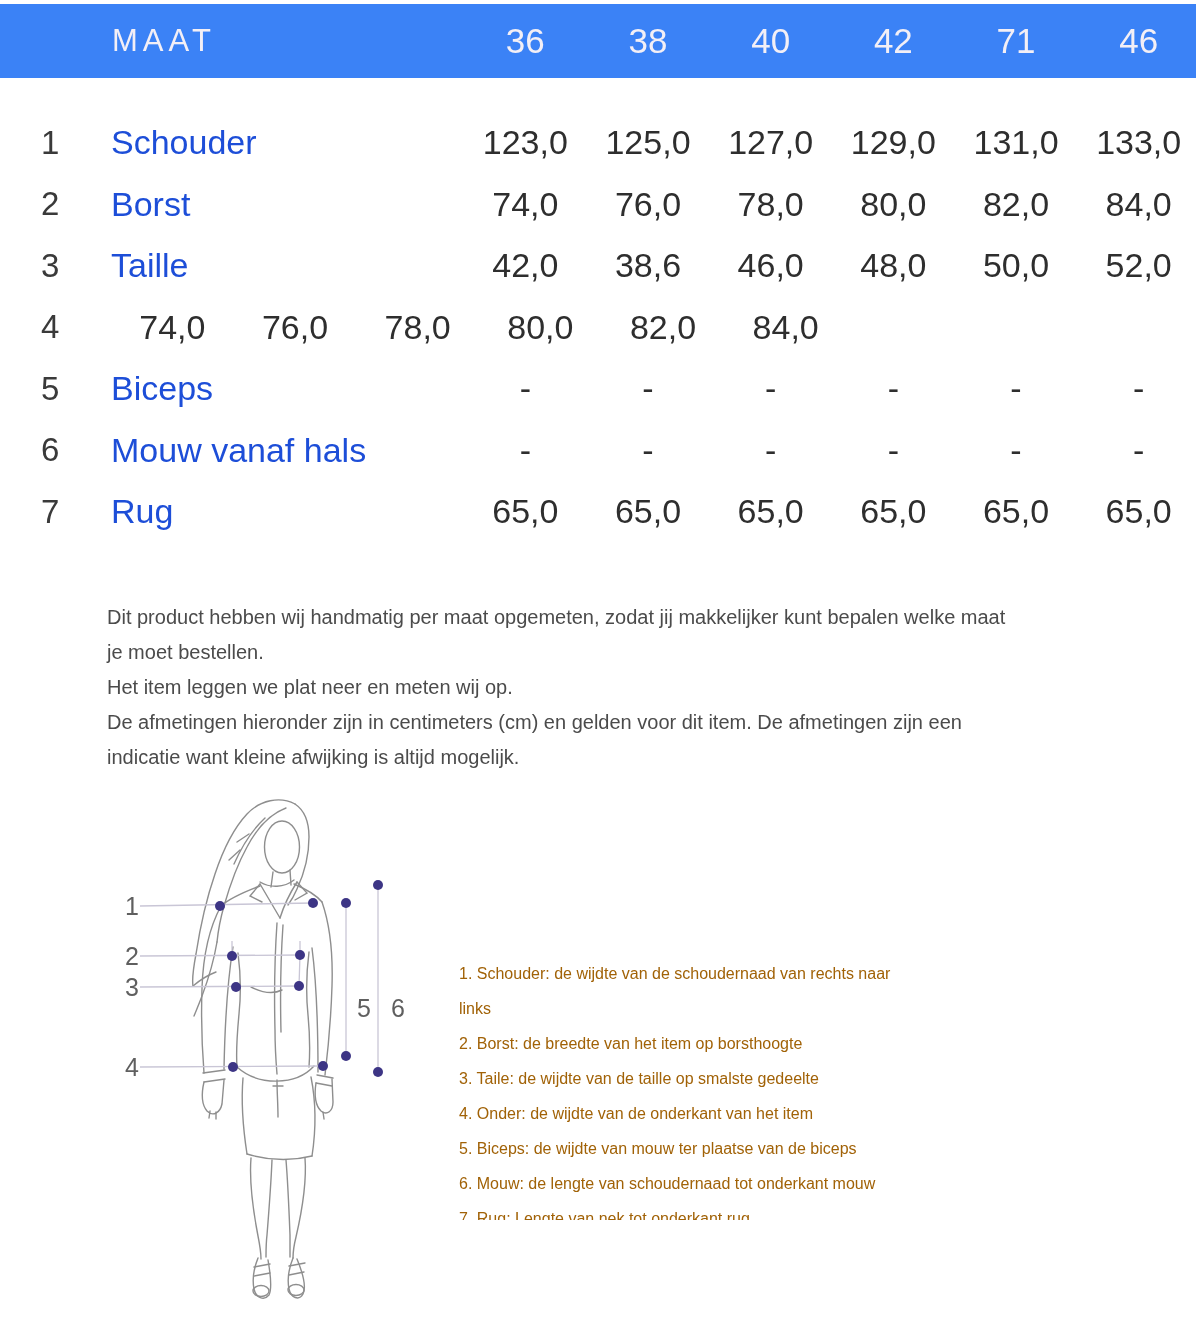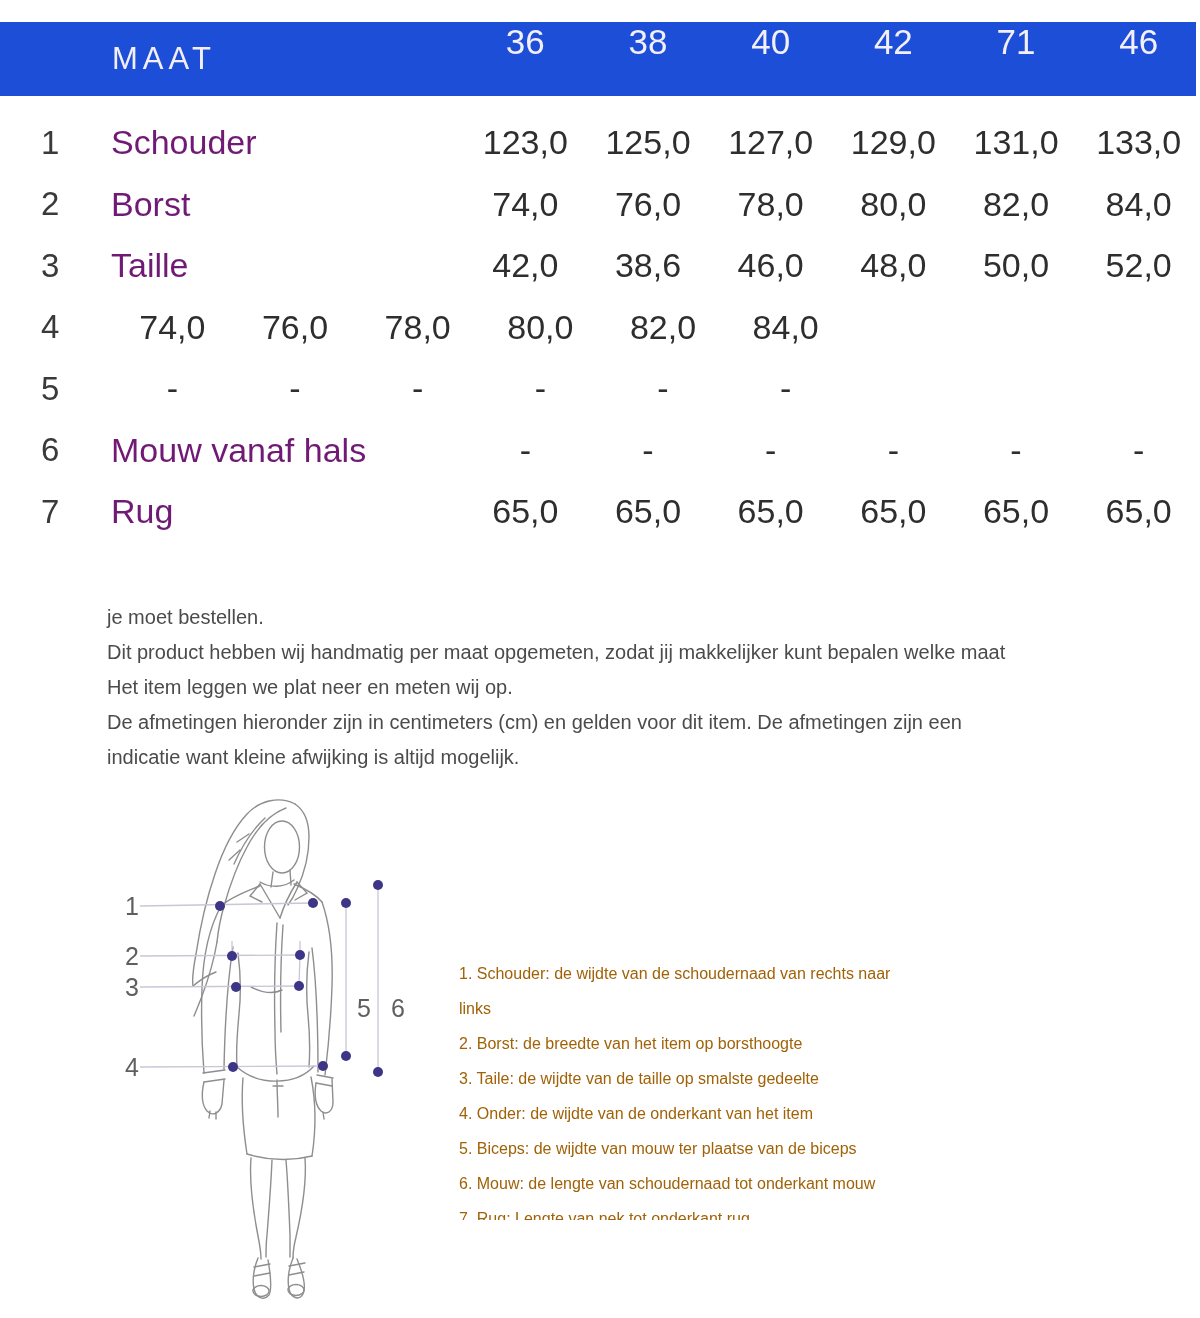--- a/index.html
+++ b/index.html
@@ -11,36 +11,36 @@
     overflow: hidden;
     font-family: "Liberation Sans", sans-serif;
     color: #2e2e2e;
   }
 
   
   .size-header {
     position: absolute;
     left: 0; top: 4px;
     width: 1196px; height: 74px;
-    background: #1d4ed8;
-    margin-top: 18px;
+    background: #3b82f6;
   }
   .size-header .hlabel {
     position: absolute;
     left: 112px; top: 50%;
     transform: translateY(-50%);
     font-size: 31px;
     letter-spacing: 5px;
     color: #f3eff6;
   }
   .hvals {
     position: absolute;
     left: 464px; top: 0;
     width: 736px; height: 100%;
     display: flex;
+    align-items: center;
   }
   .hval {
     flex: 1;
     text-align: center;
     font-size: 35px;
     color: #f3eff6;
   }
 
   
   .trows {
@@ -55,21 +55,21 @@
   }
   .tnum {
     flex: 0 0 70px;
     padding-left: 41px;
     font-size: 33px;
     color: #3a3a3a;
   }
   .tlabel {
     flex: 1 1 auto;
     font-size: 34px;
-    color: #701a75;
+    color: #1d4ed8;
     white-space: nowrap;
   }
   .tvals {
     flex: 0 0 736px;
     display: flex;
   }
   .tval {
     flex: 1;
     text-align: center;
     font-size: 34px;
@@ -174,20 +174,21 @@
         <div class="tval">76,0</div>
         <div class="tval">78,0</div>
         <div class="tval">80,0</div>
         <div class="tval">82,0</div>
         <div class="tval">84,0</div>
       </div>
     </div>
 
     <div class="trow">
       <div class="tnum">5</div>
+      <div class="tlabel">Biceps</div>
       <div class="tvals">
         <div class="tval">-</div>
         <div class="tval">-</div>
         <div class="tval">-</div>
         <div class="tval">-</div>
         <div class="tval">-</div>
         <div class="tval">-</div>
       </div>
     </div>
 
@@ -213,22 +214,22 @@
         <div class="tval">65,0</div>
         <div class="tval">65,0</div>
         <div class="tval">65,0</div>
         <div class="tval">65,0</div>
       </div>
     </div>
 
   </div>
 
   <div class="description">
+    <div class="dline">Dit product hebben wij handmatig per maat opgemeten, zodat jij makkelijker kunt bepalen welke maat</div>
     <div class="dline">je moet bestellen.</div>
-    <div class="dline">Dit product hebben wij handmatig per maat opgemeten, zodat jij makkelijker kunt bepalen welke maat</div>
     <div class="dline">Het item leggen we plat neer en meten wij op.</div>
     <div class="dline">De afmetingen hieronder zijn in centimeters (cm) en gelden voor dit item. De afmetingen zijn een</div>
     <div class="dline">indicatie want kleine afwijking is altijd mogelijk.</div>
   </div>
 
   <div class="figure">
     <svg viewBox="0 0 360 525" width="360" height="525">
 
       <g stroke="#8e8e8e" stroke-width="1.4" fill="none" stroke-linecap="round">
 

